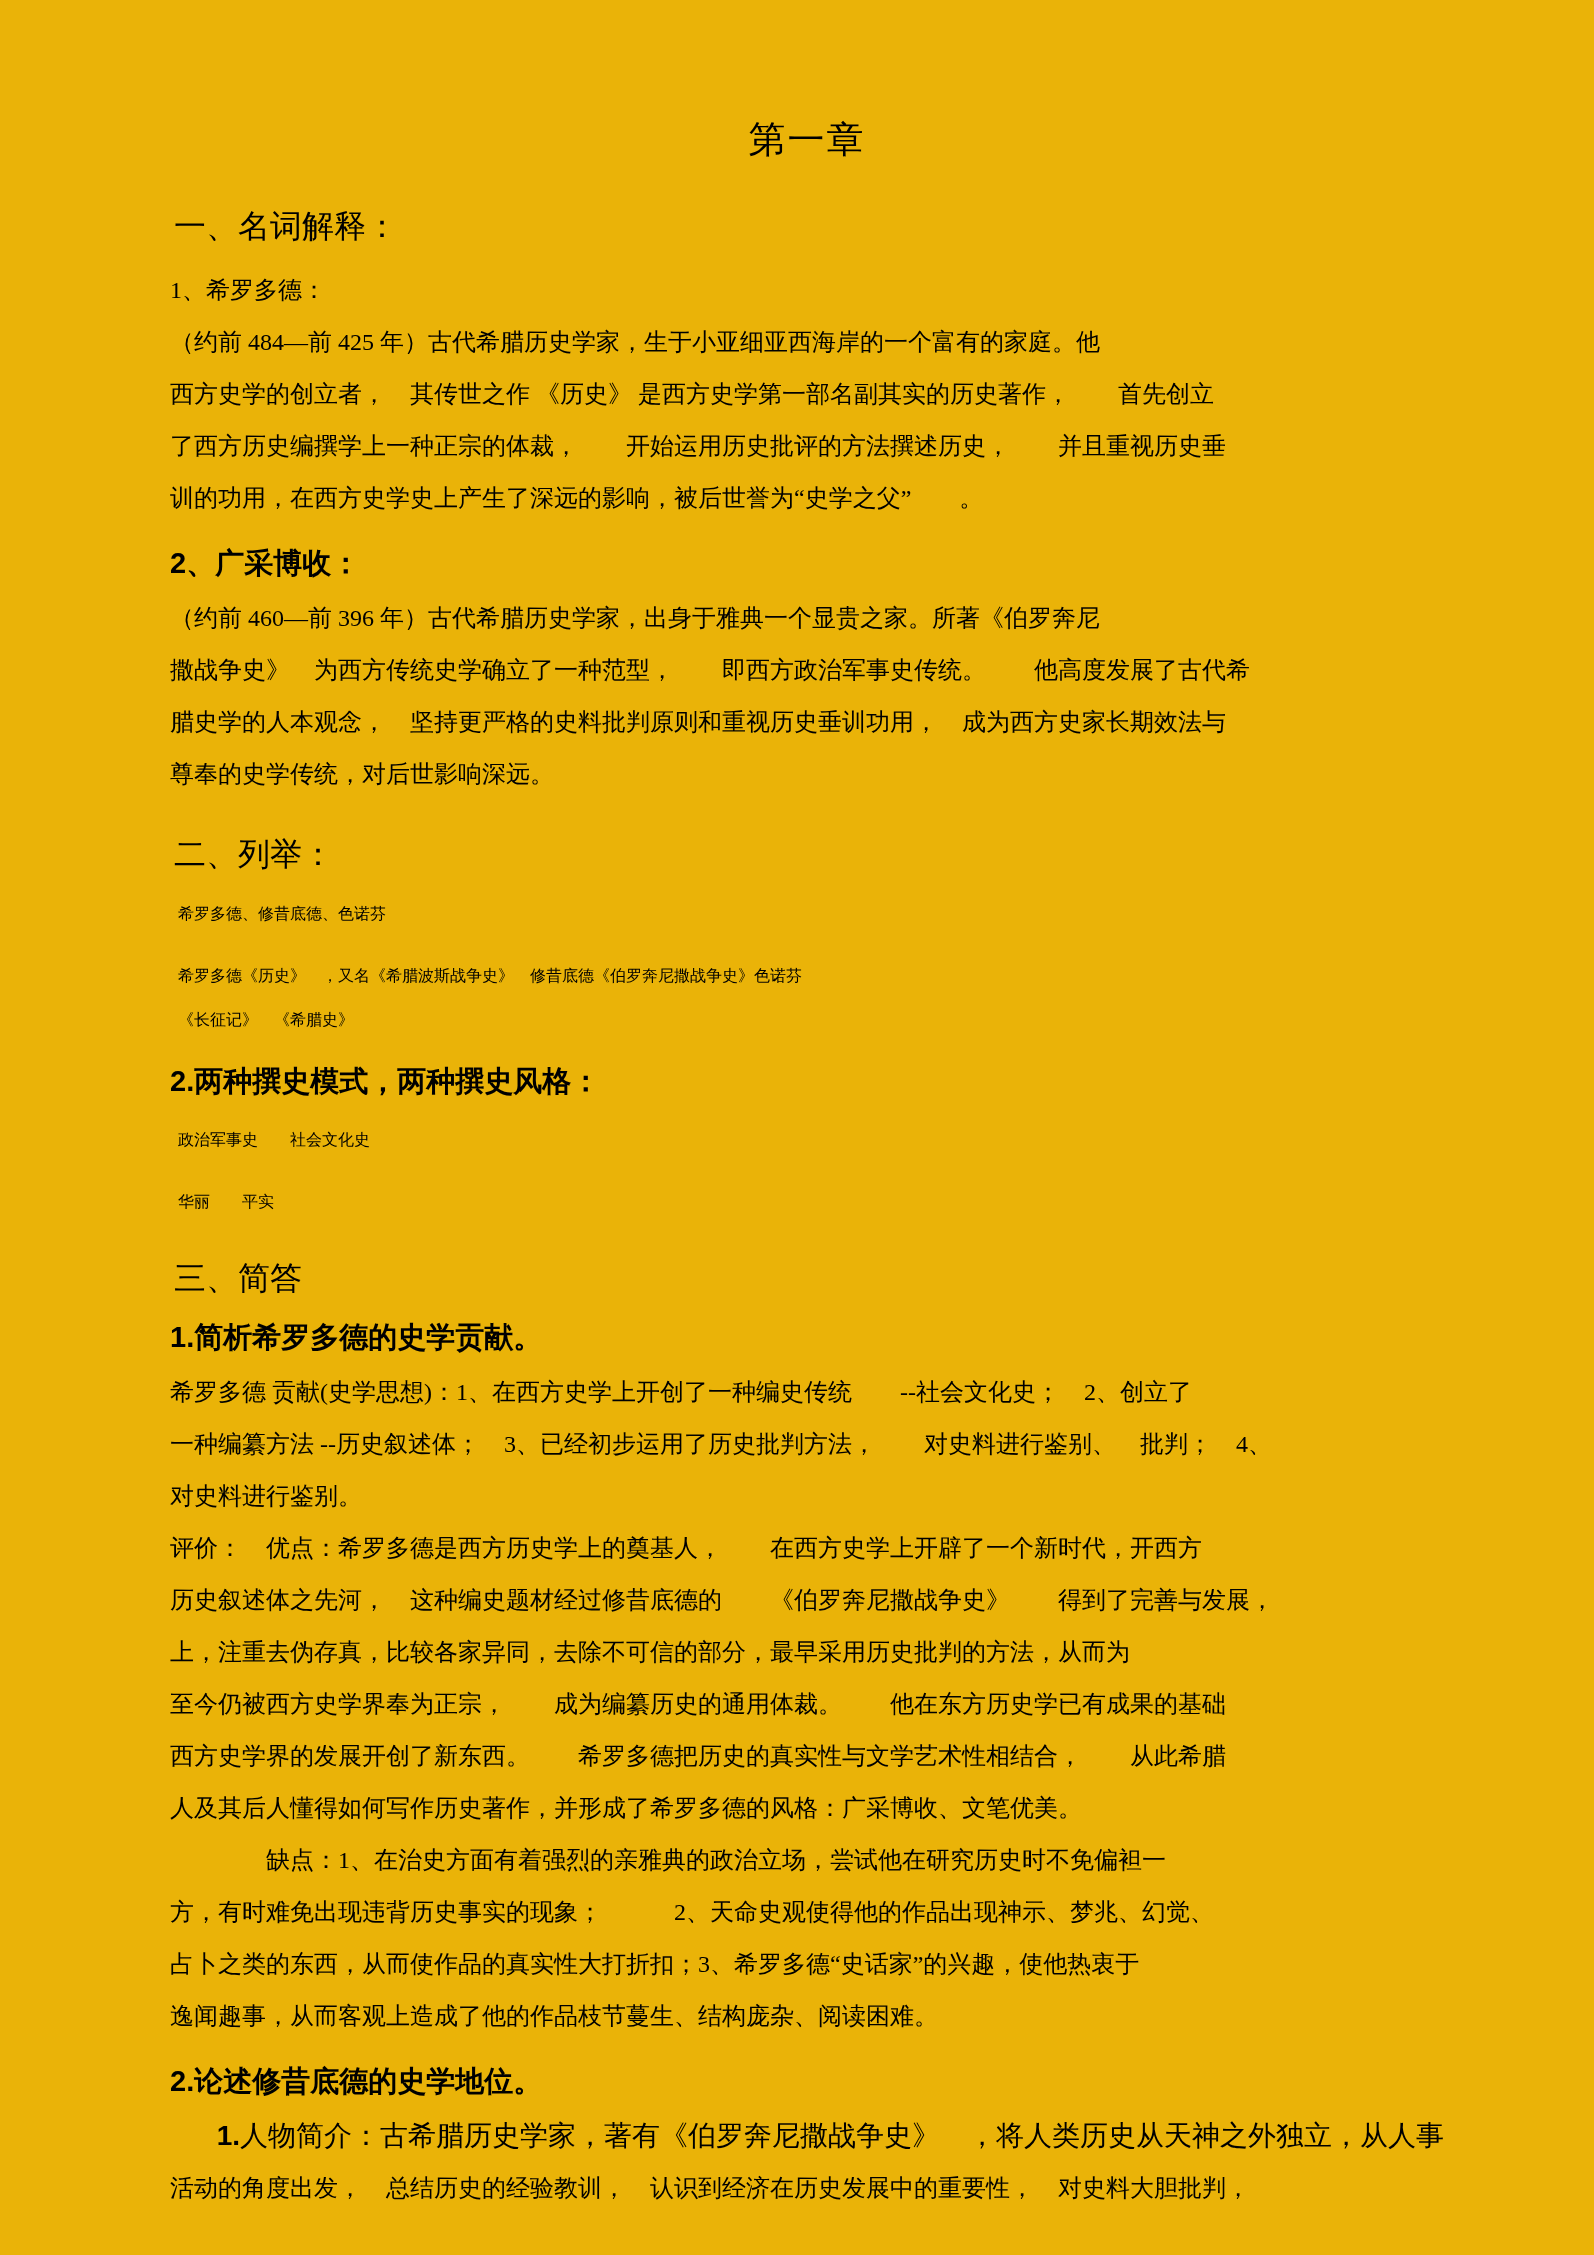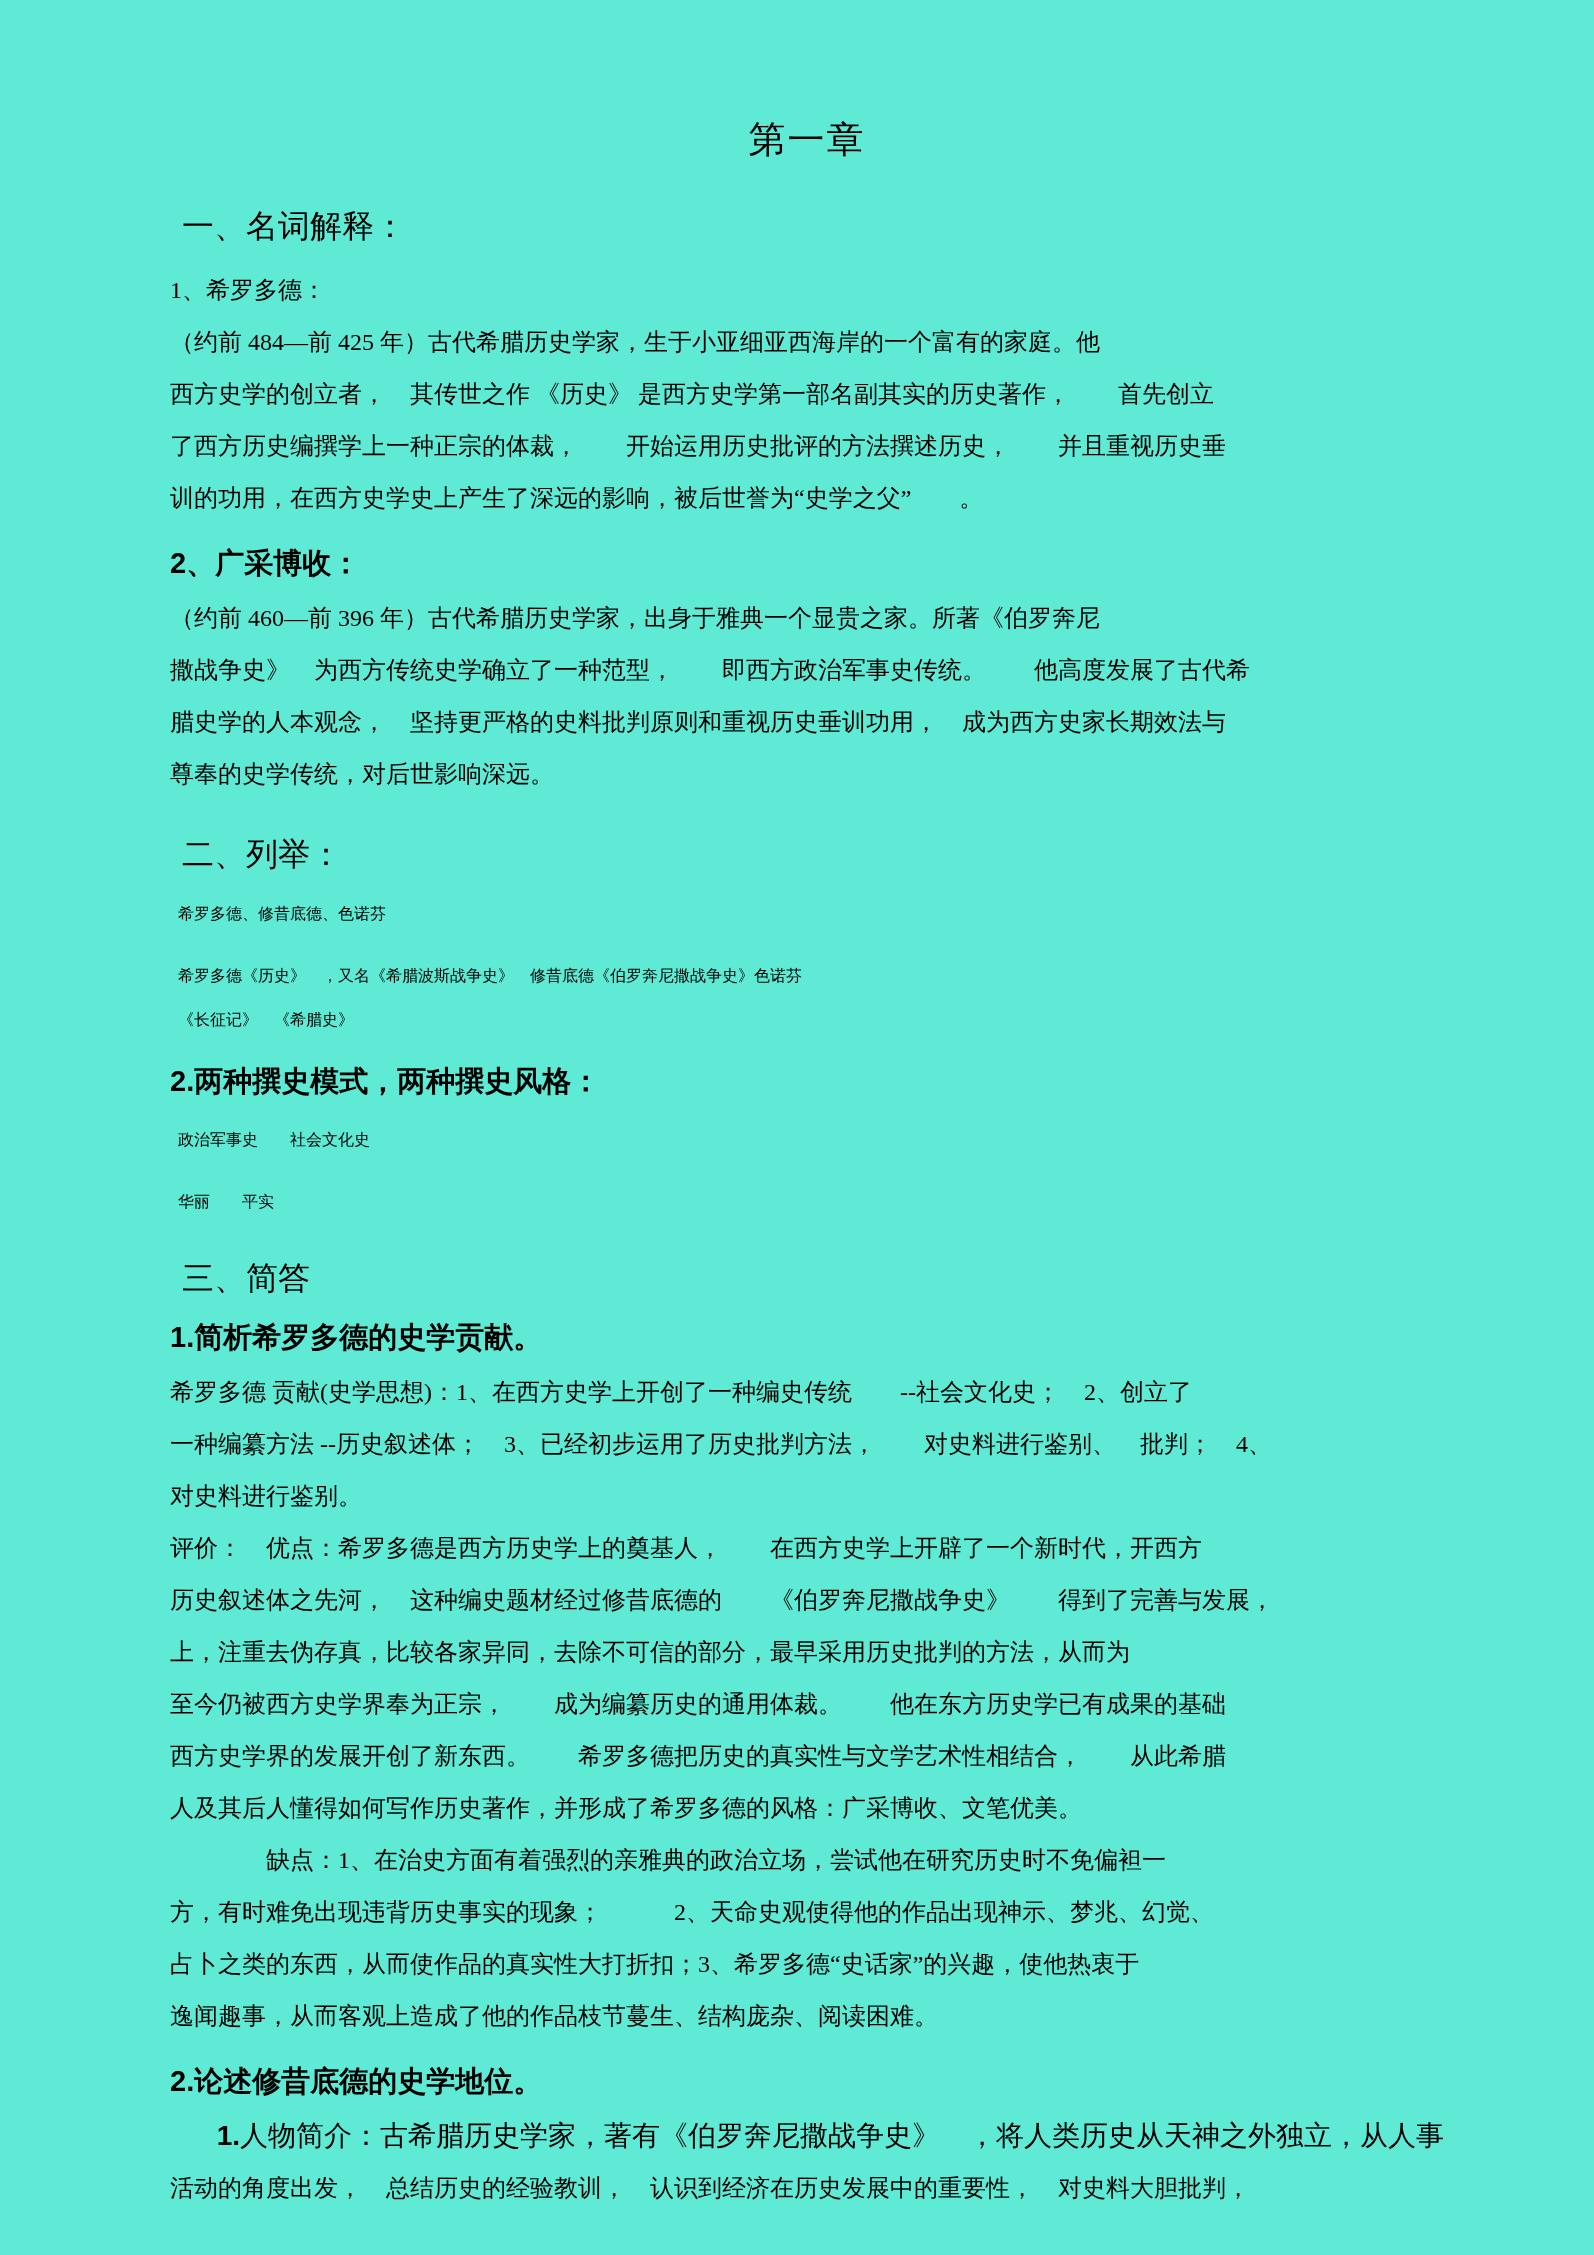--- a/index.html
+++ b/index.html
@@ -1,30 +1,30 @@
 <!DOCTYPE html>
 <html lang="zh"><head>
 <meta charset="utf-8">
 <style>
   html,body{margin:0;padding:0;background:#ffffff;}
   .page{
     position:relative;
     width:1594px;height:2255px;
-    background:#5eead4;color:#000;
+    background:#eab308;color:#000;
     font-family:"Liberation Serif","DejaVu Serif",serif;
     padding:118px 150px 0 170px;
     box-sizing:border-box;
     overflow:hidden;
   }
   .blk{white-space:pre-wrap;}
   .title{
     font-size:37px;line-height:44px;
     text-align:center;margin:0 0 44px 0;letter-spacing:2px;
   }
-  .h1{font-size:32px;line-height:40px;margin:34px 0 18px 12px;}
+  .h1{font-size:32px;line-height:40px;margin:34px 0 18px 4px;}
   .h2{font-size:29px;line-height:38px;margin:20px 0 10px 0;font-weight:600;}
   .h2 .num,
   .bodynum .num{
     font-family:"Liberation Sans","DejaVu Sans",sans-serif;
     font-weight:700;
   }
   .body{font-size:24px;line-height:52px;}
   .bodynum{font-size:28px;line-height:52px;text-align:right;}
   .list{font-size:16px;line-height:44px;padding-left:8px;}
   .listgap{margin-top:18px;}

